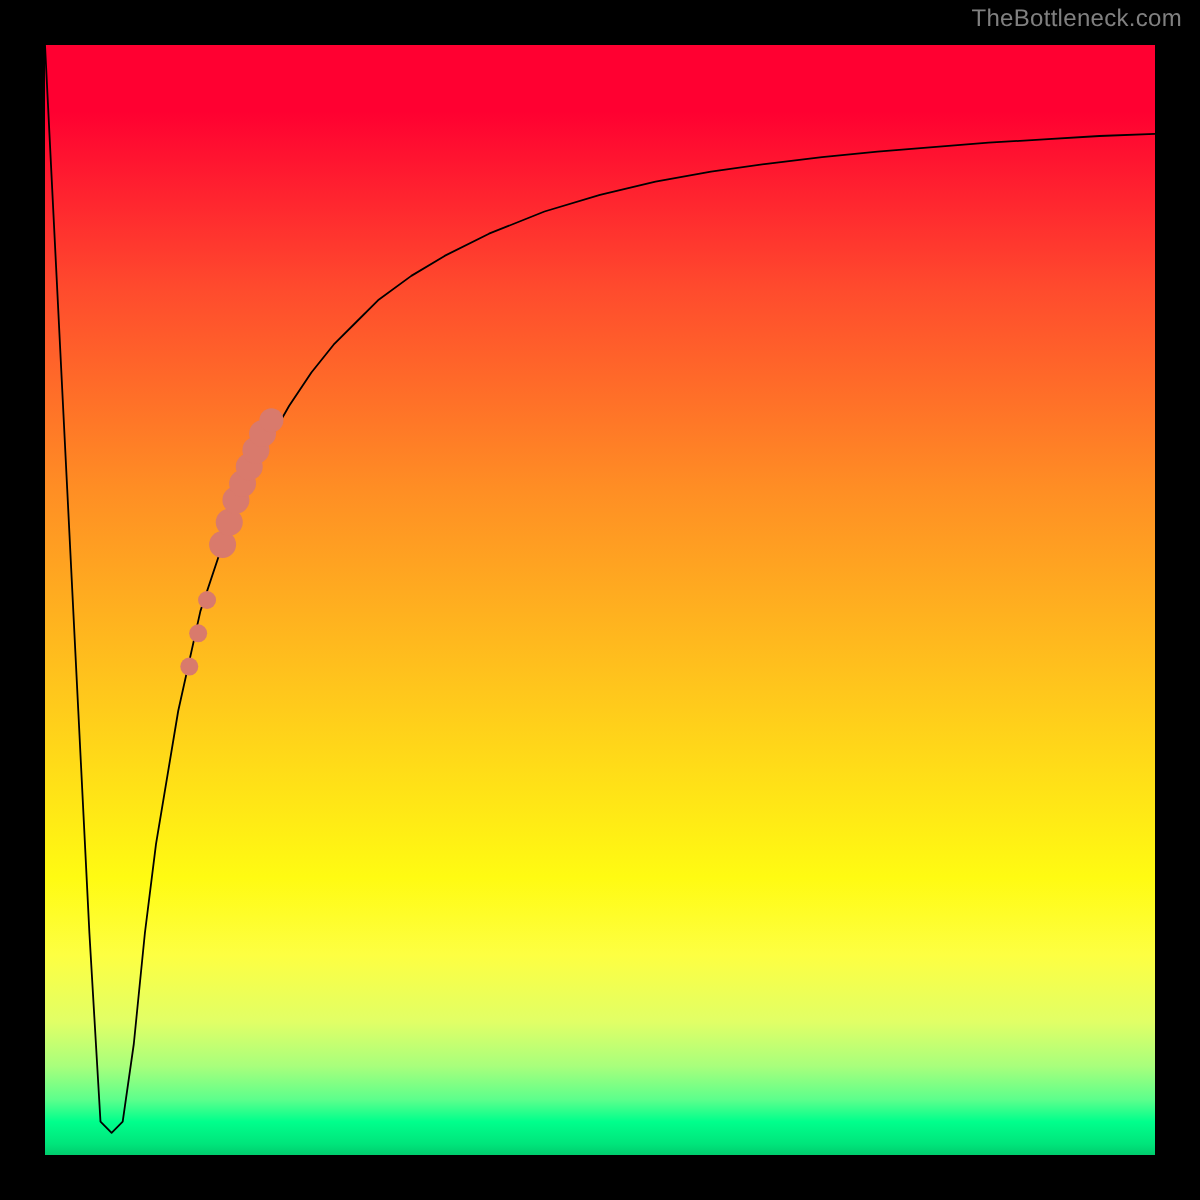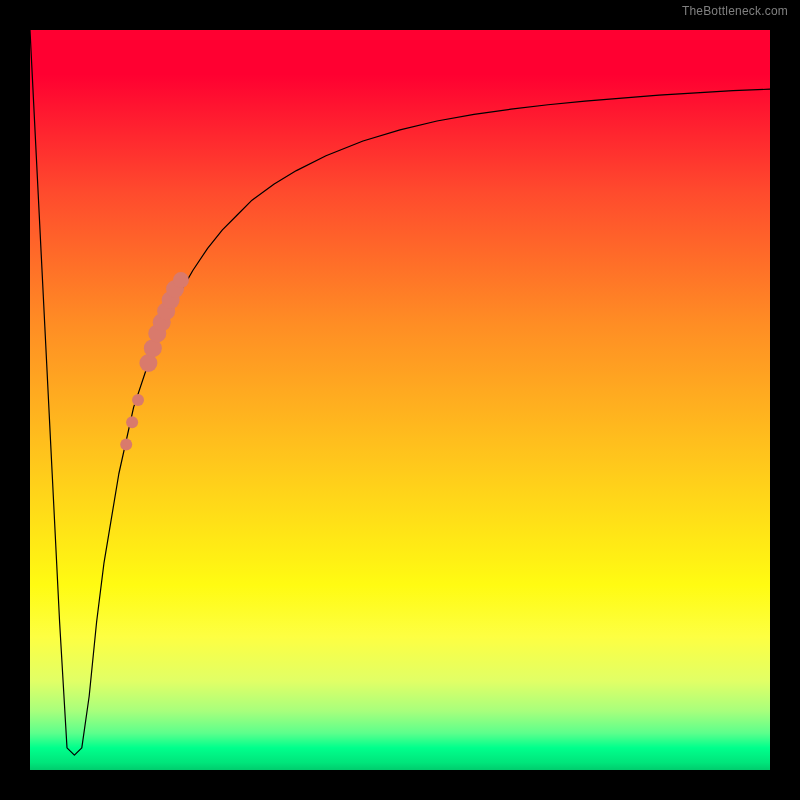--- a/index.html
+++ b/index.html
@@ -46,21 +46,21 @@
     top: 0;
     width: 740px;
     height: 740px;
     overflow: visible;
   }
   .watermark {
     position: absolute;
     top: 4px;
     right: 12px;
     color: #808080;
-    font-size: 12px;
+    font-size: 16px;
     font-weight: 400;
     letter-spacing: 0.2px;
     user-select: none;
   }
 </style>
 </head>
 <body>
 
 <div class="frame">
   <div class="plot-area">

